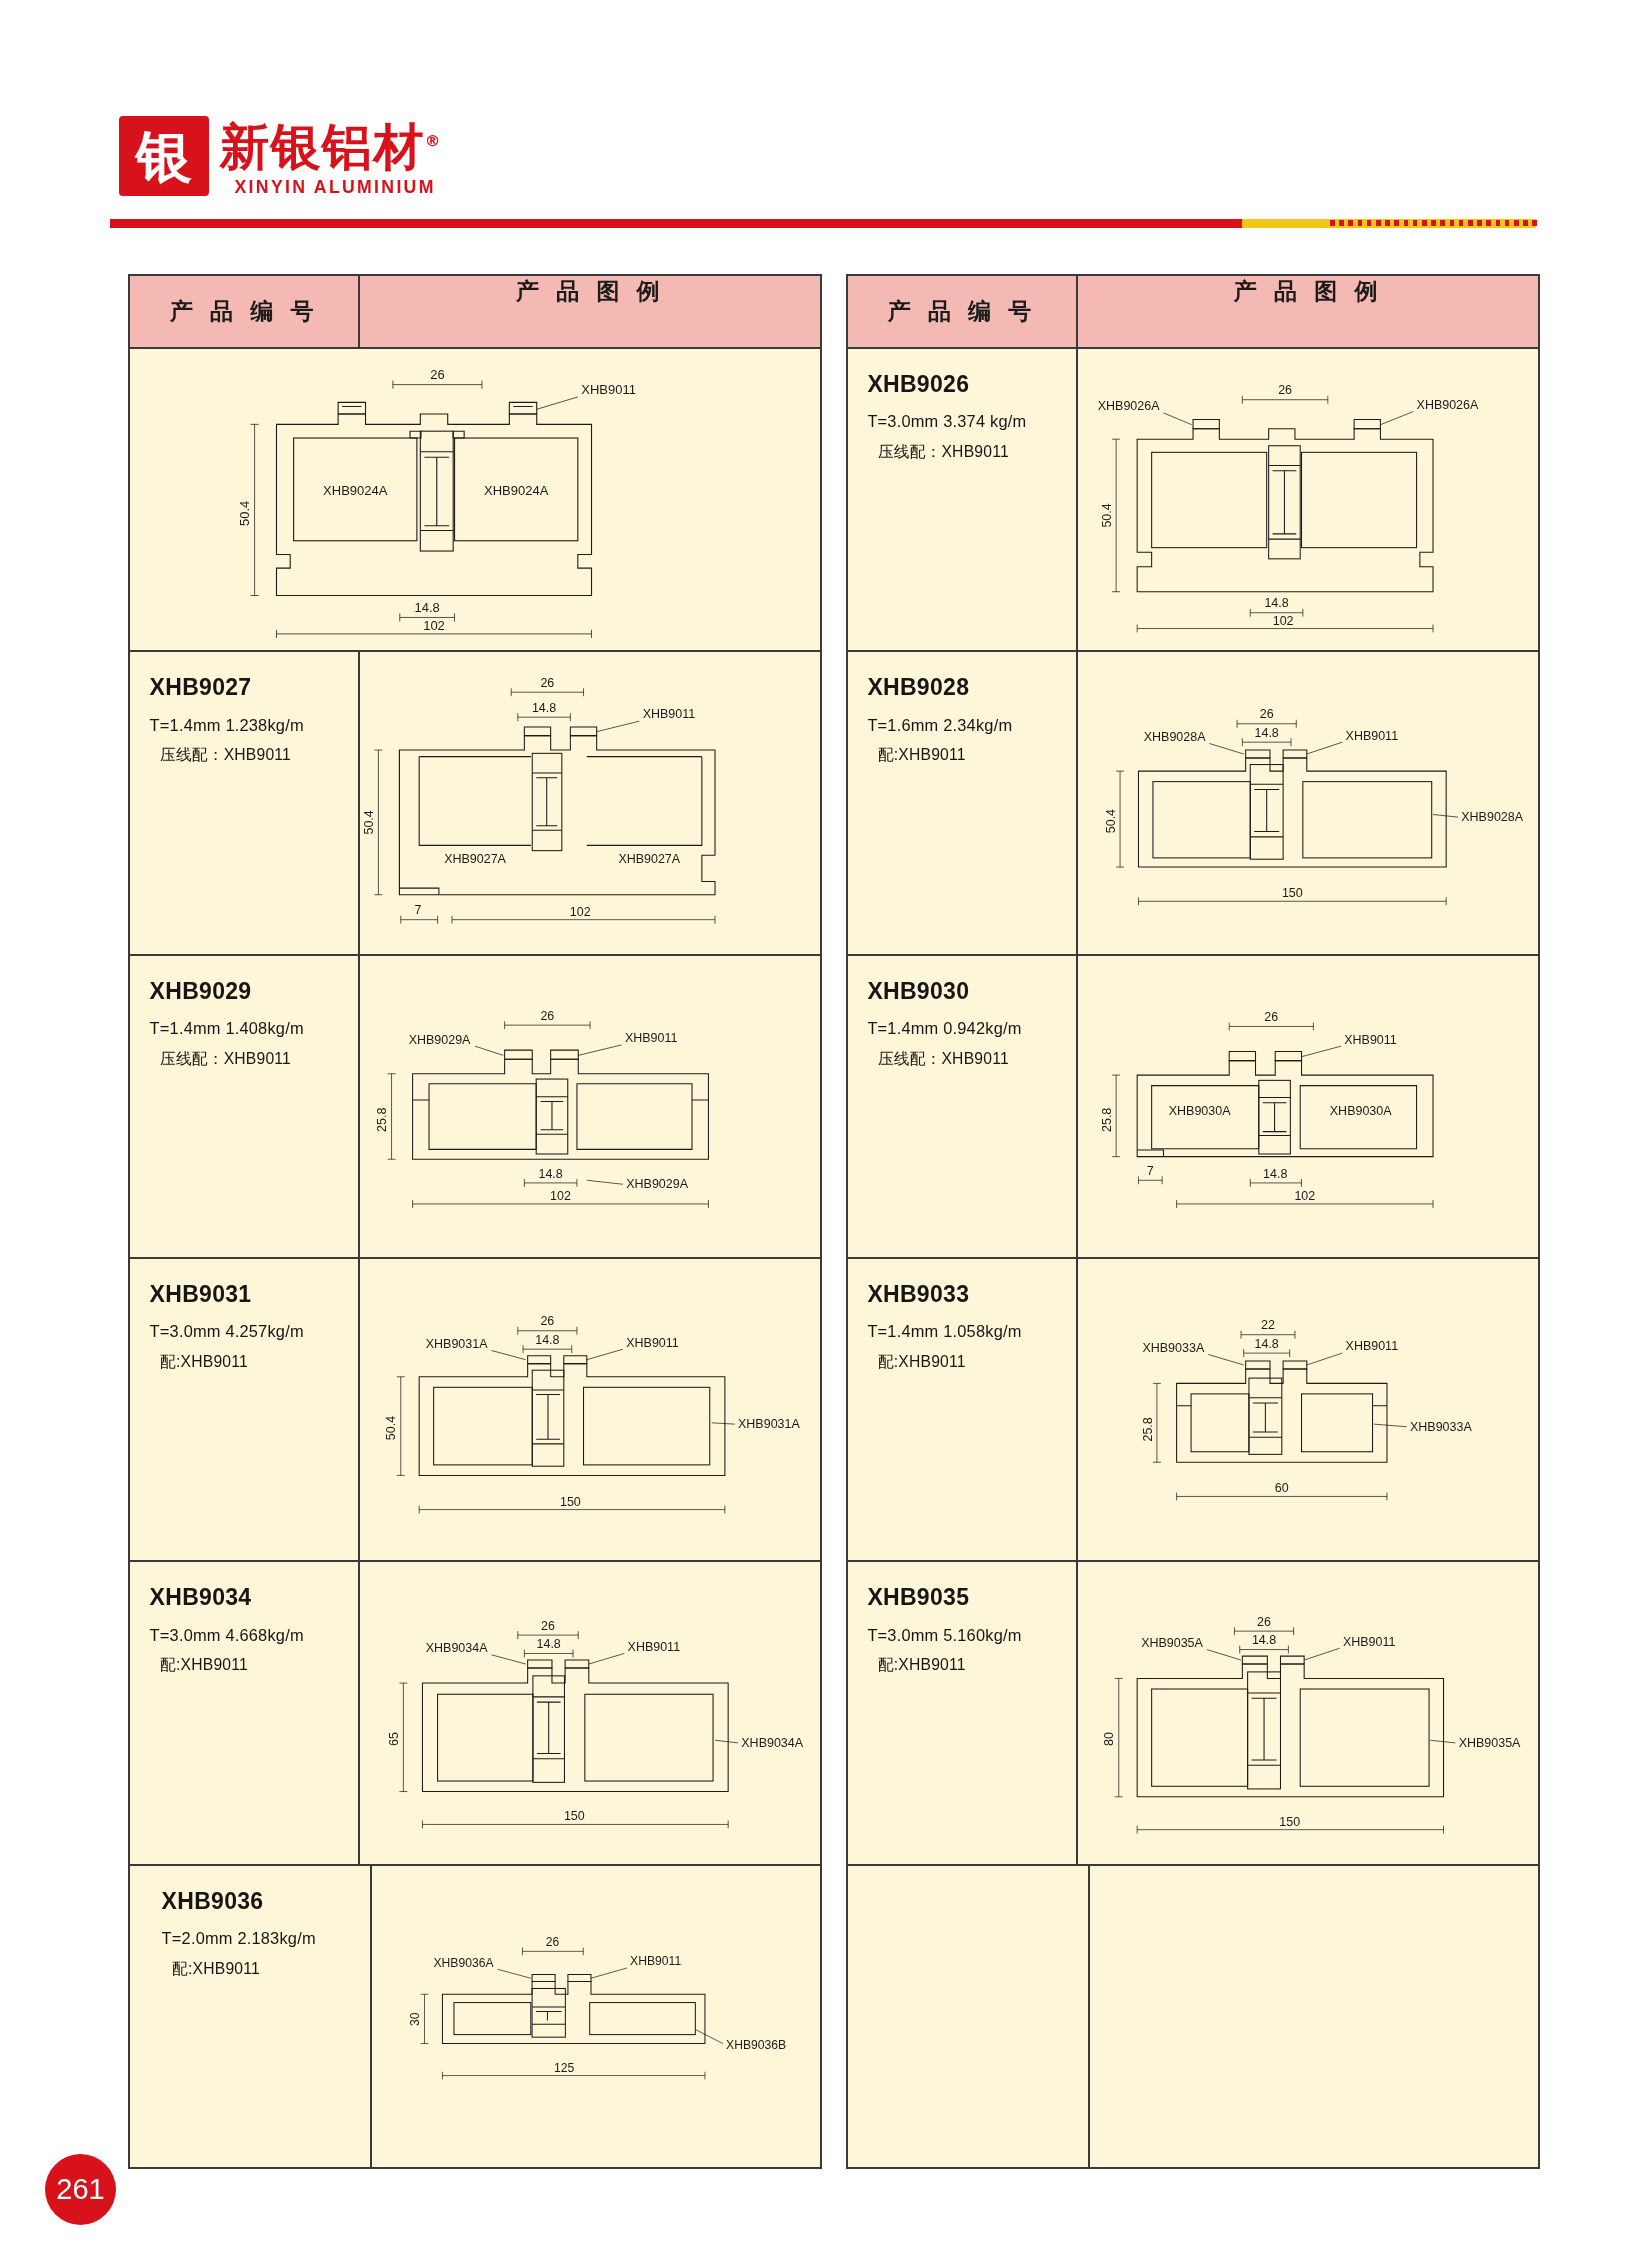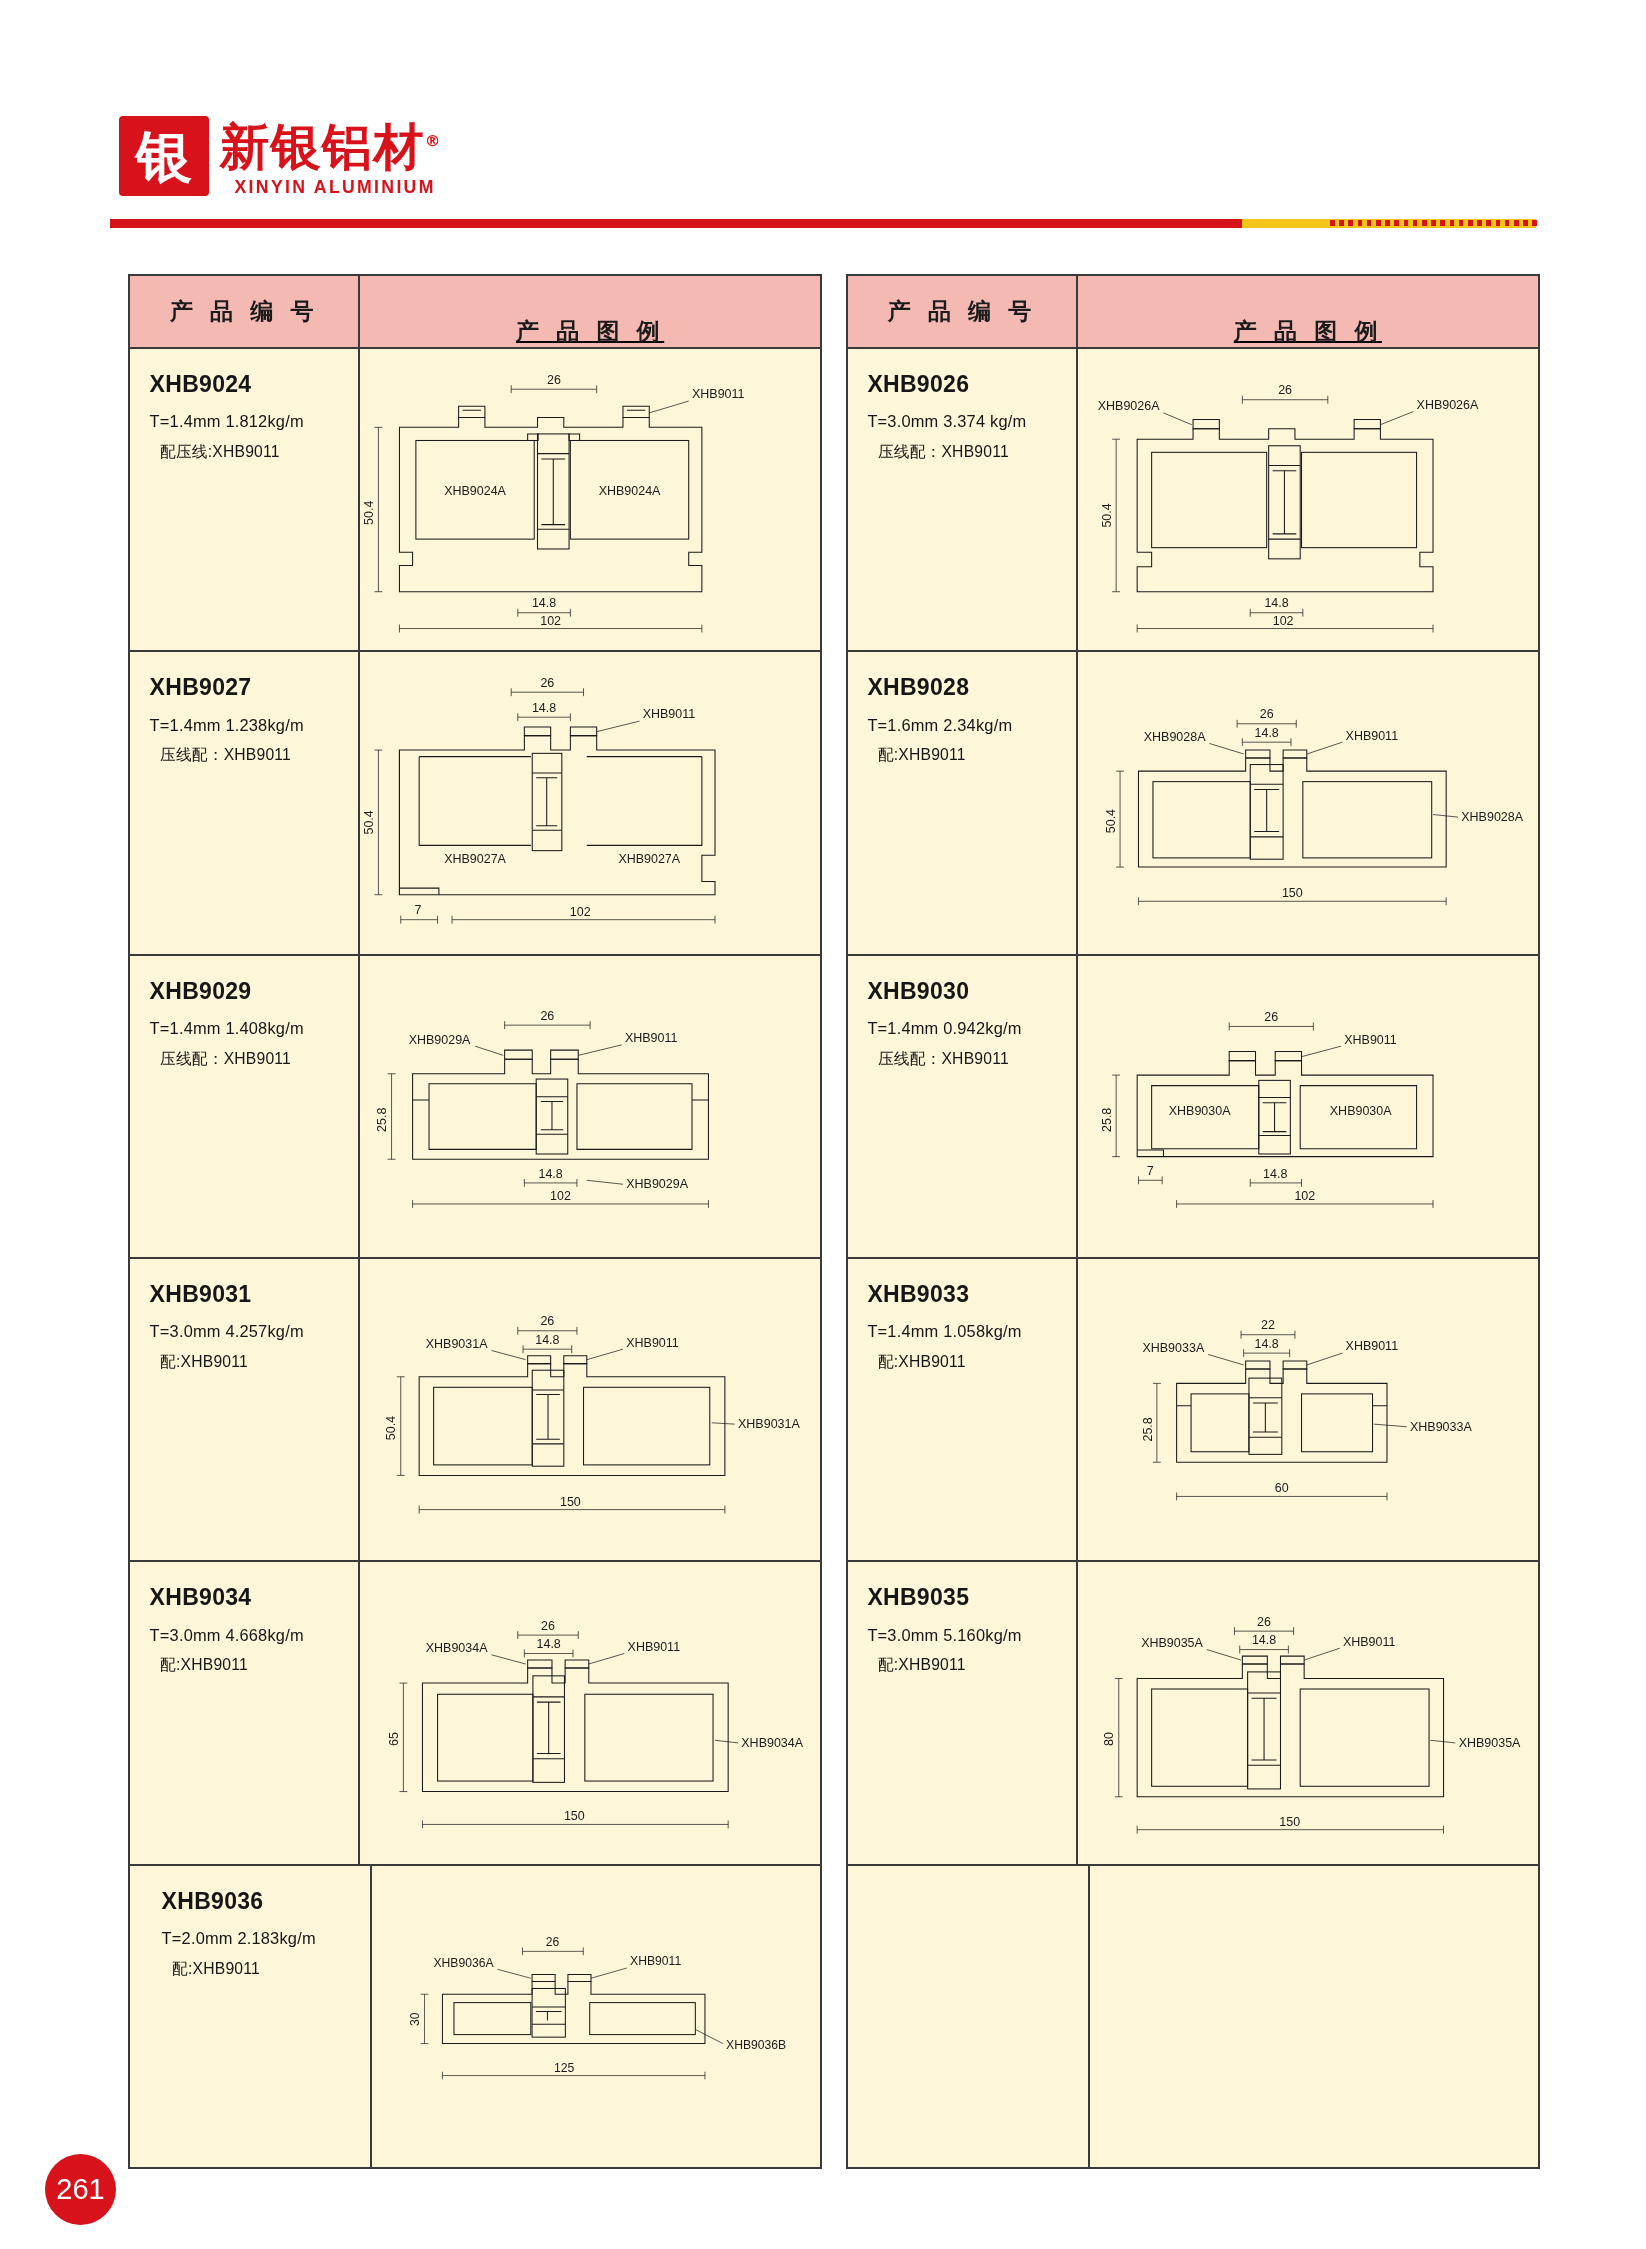--- a/index.html
+++ b/index.html
@@ -149,23 +149,22 @@
     width: 230px;
     border-right: 2px solid #3a3a3a;
     display: flex;
     align-items: center;
     justify-content: center;
     box-sizing: border-box;
   }
   .head-fig {
     flex: 1;
     display: flex;
-    align-items: flex-end;
+    align-items: flex-start;
     justify-content: center;
-    text-decoration: underline;
   }
   .head-label {
     font-family: "DejaVu Sans", sans-serif;
     font-size: 23px;
     font-weight: bold;
     color: #1b1b1b;
     letter-spacing: 4.6px;
   }
   .row {
     display: flex;
@@ -247,25 +246,20 @@
     <div class="head-row">
       <div class="head-code">
         <span class="head-label">产 品 编 号</span>
       </div>
       <div class="head-fig">
         <span class="head-label">产 品 图 例</span>
       </div>
     </div>
 
     <div class="row">
-      <div class="cell-code">
-        <div class="code">XHB9024</div>
-        <div class="spec">T=1.4mm    1.812kg/m</div>
-        <div class="match">配压线:XHB9011</div>
-      </div>
       <div class="cell-fig">
         <svg class="fig-svg" viewBox="0 0 700 440">
           <g fill="none" stroke="#1b1b1b" stroke-width="1.6">
 
             <path d="M60 110 H150 V95 H190 V110 H270 V95 H310 V110 H400 V95 H440 V110 H520
                      V300 H500 V320 H520 V360 H60 V320 H80 V300 H60 Z"></path>
 
             <rect x="85" y="130" width="180" height="150"></rect>
 
             <rect x="320" y="130" width="180" height="150"></rect>

